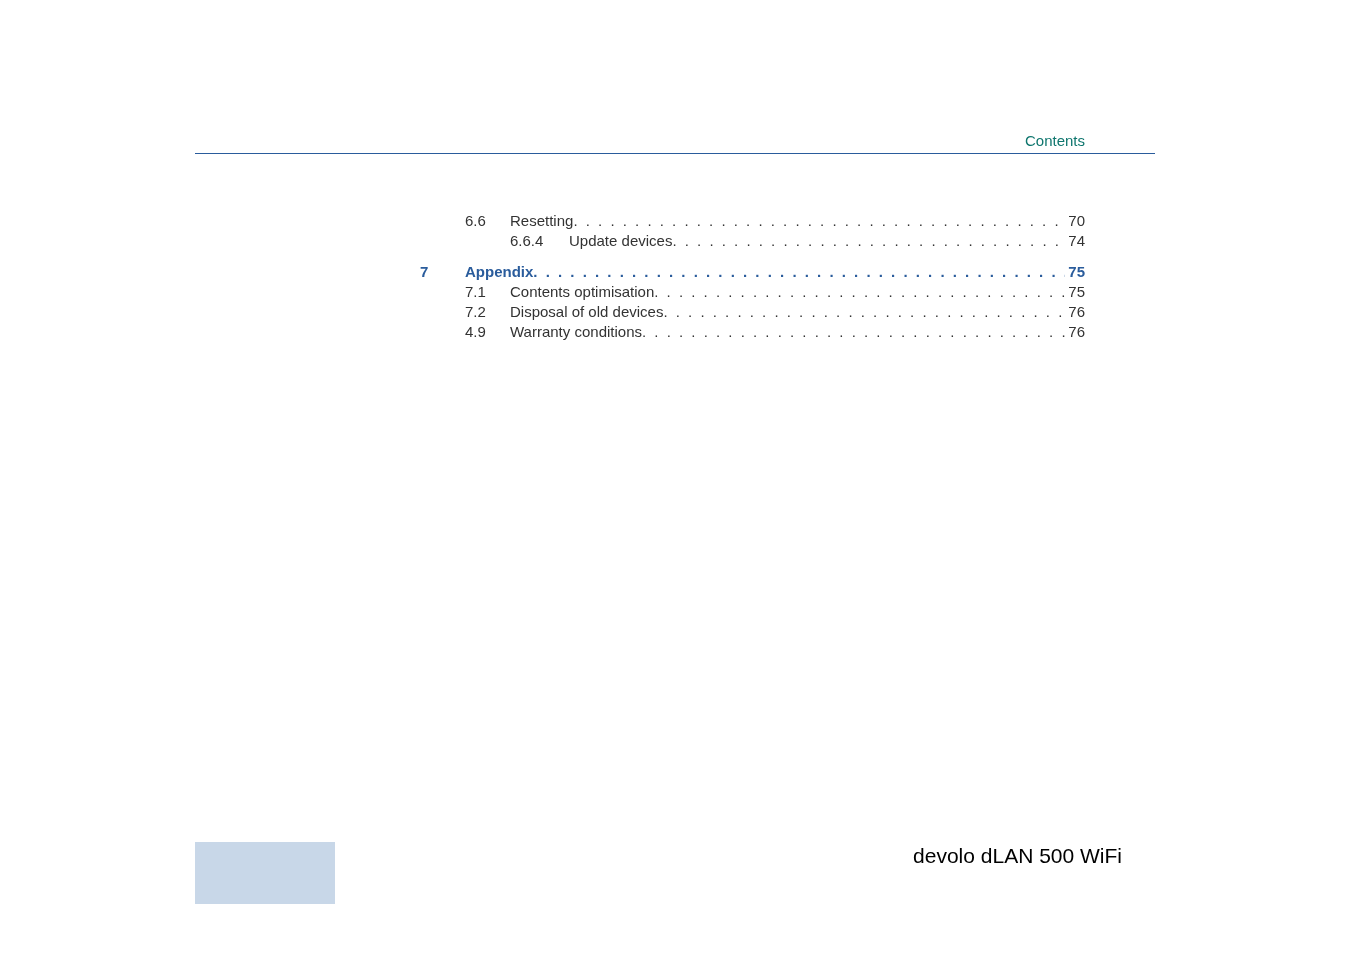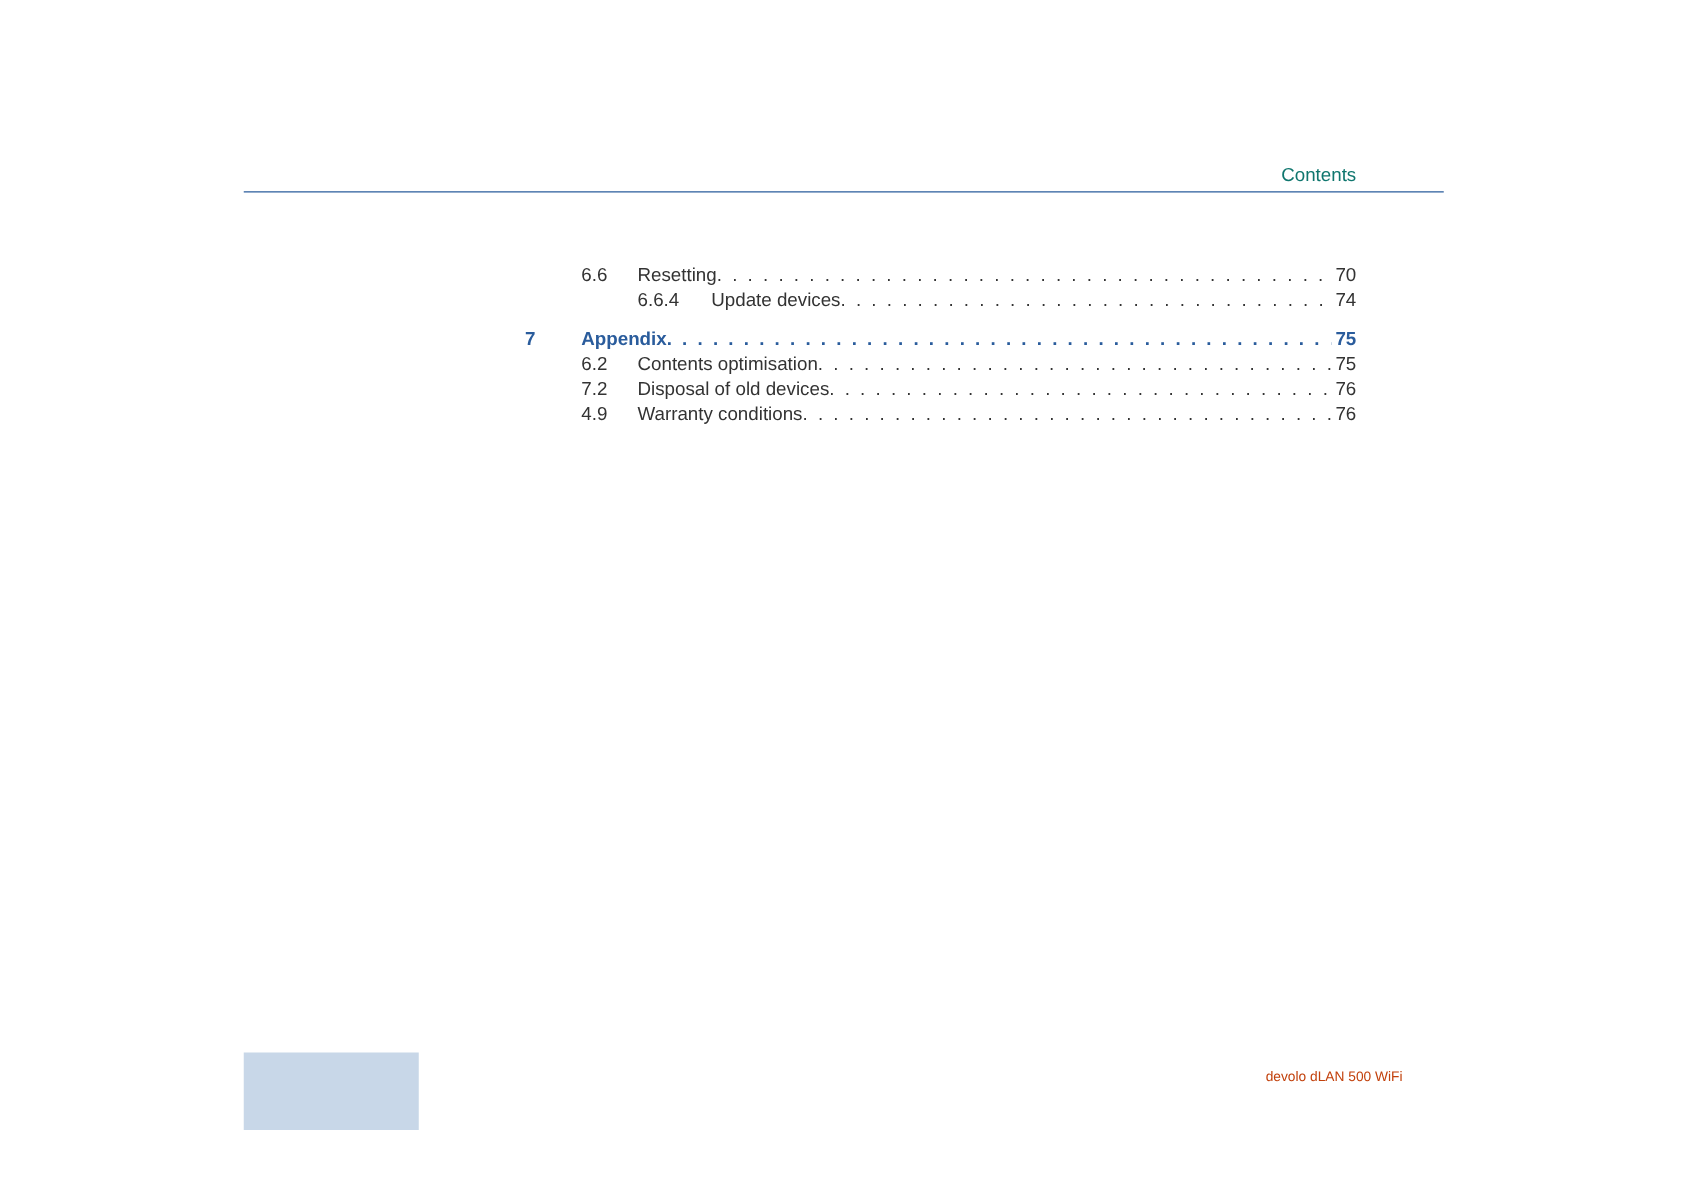--- a/index.html
+++ b/index.html
@@ -89,22 +89,22 @@
       bottom: 0;
       left: 0;
       width: 140px;
       height: 62px;
       background: #c8d7e8;
     }
     .footer-text {
       position: absolute;
       bottom: 36px;
       right: 33px;
-      color: #c2410c;
-      font-size: 11px;
+      color: #000000;
+      font-size: 21px;
     }
   </style>
 </head>
 <body>
 
 <div class="header-line"></div>
 <div class="header-text">Contents</div>
 
 <div class="content">
 
@@ -132,21 +132,21 @@
 
   <div class="toc-row chapter-row">
     <span class="toc-num-outer">7</span>
     <span class="toc-label">Appendix</span>
     <span class="toc-dots"></span>
     <span class="toc-page">75</span>
   </div>
 
   <div class="toc-row">
     <span class="toc-num-outer"></span>
-    <span class="toc-num-mid">6.2</span>
+    <span class="toc-num-mid">7.1</span>
     <span class="toc-label">Contents optimisation</span>
     <span class="toc-dots"></span>
     <span class="toc-page">75</span>
   </div>
 
   <div class="toc-row">
     <span class="toc-num-outer"></span>
     <span class="toc-num-mid">7.2</span>
     <span class="toc-label">Disposal of old devices</span>
     <span class="toc-dots"></span>

